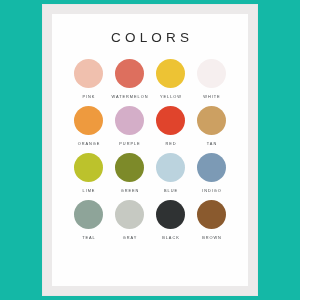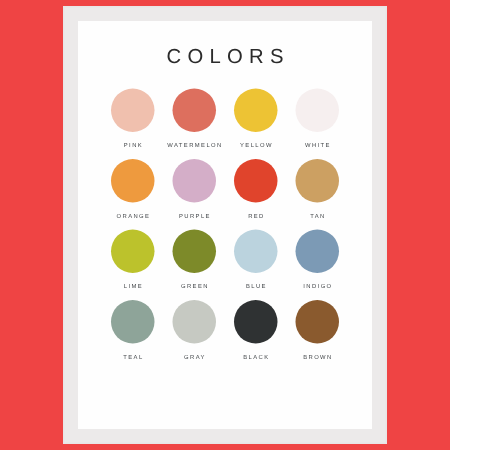--- a/index.html
+++ b/index.html
@@ -101,21 +101,21 @@
     text-indent: 0.95px;
     color: #43474a;
     line-height: 1;
     white-space: nowrap;
     text-transform: uppercase;
   }
 </style>
 </head>
 <body>
 
-<div id="poster-scene" style="background: #ef4444;">
+<div id="poster-scene" style="background: #14b8a6;">
   <div id="poster-frame" style="background: rgb(236, 234, 234);">
     <div id="poster-canvas" style="background: rgb(254, 254, 254);">
 
       <h1 id="poster-title" style="color: rgb(43, 43, 43);">COLORS</h1>
 
       <div id="swatch-grid">
 
       <div class="swatch-cell">
             <span class="swatch-dot" style="background: rgb(240, 192, 174);"></span>
             <span class="swatch-label" style="color: rgb(67, 71, 74);">PINK</span>

